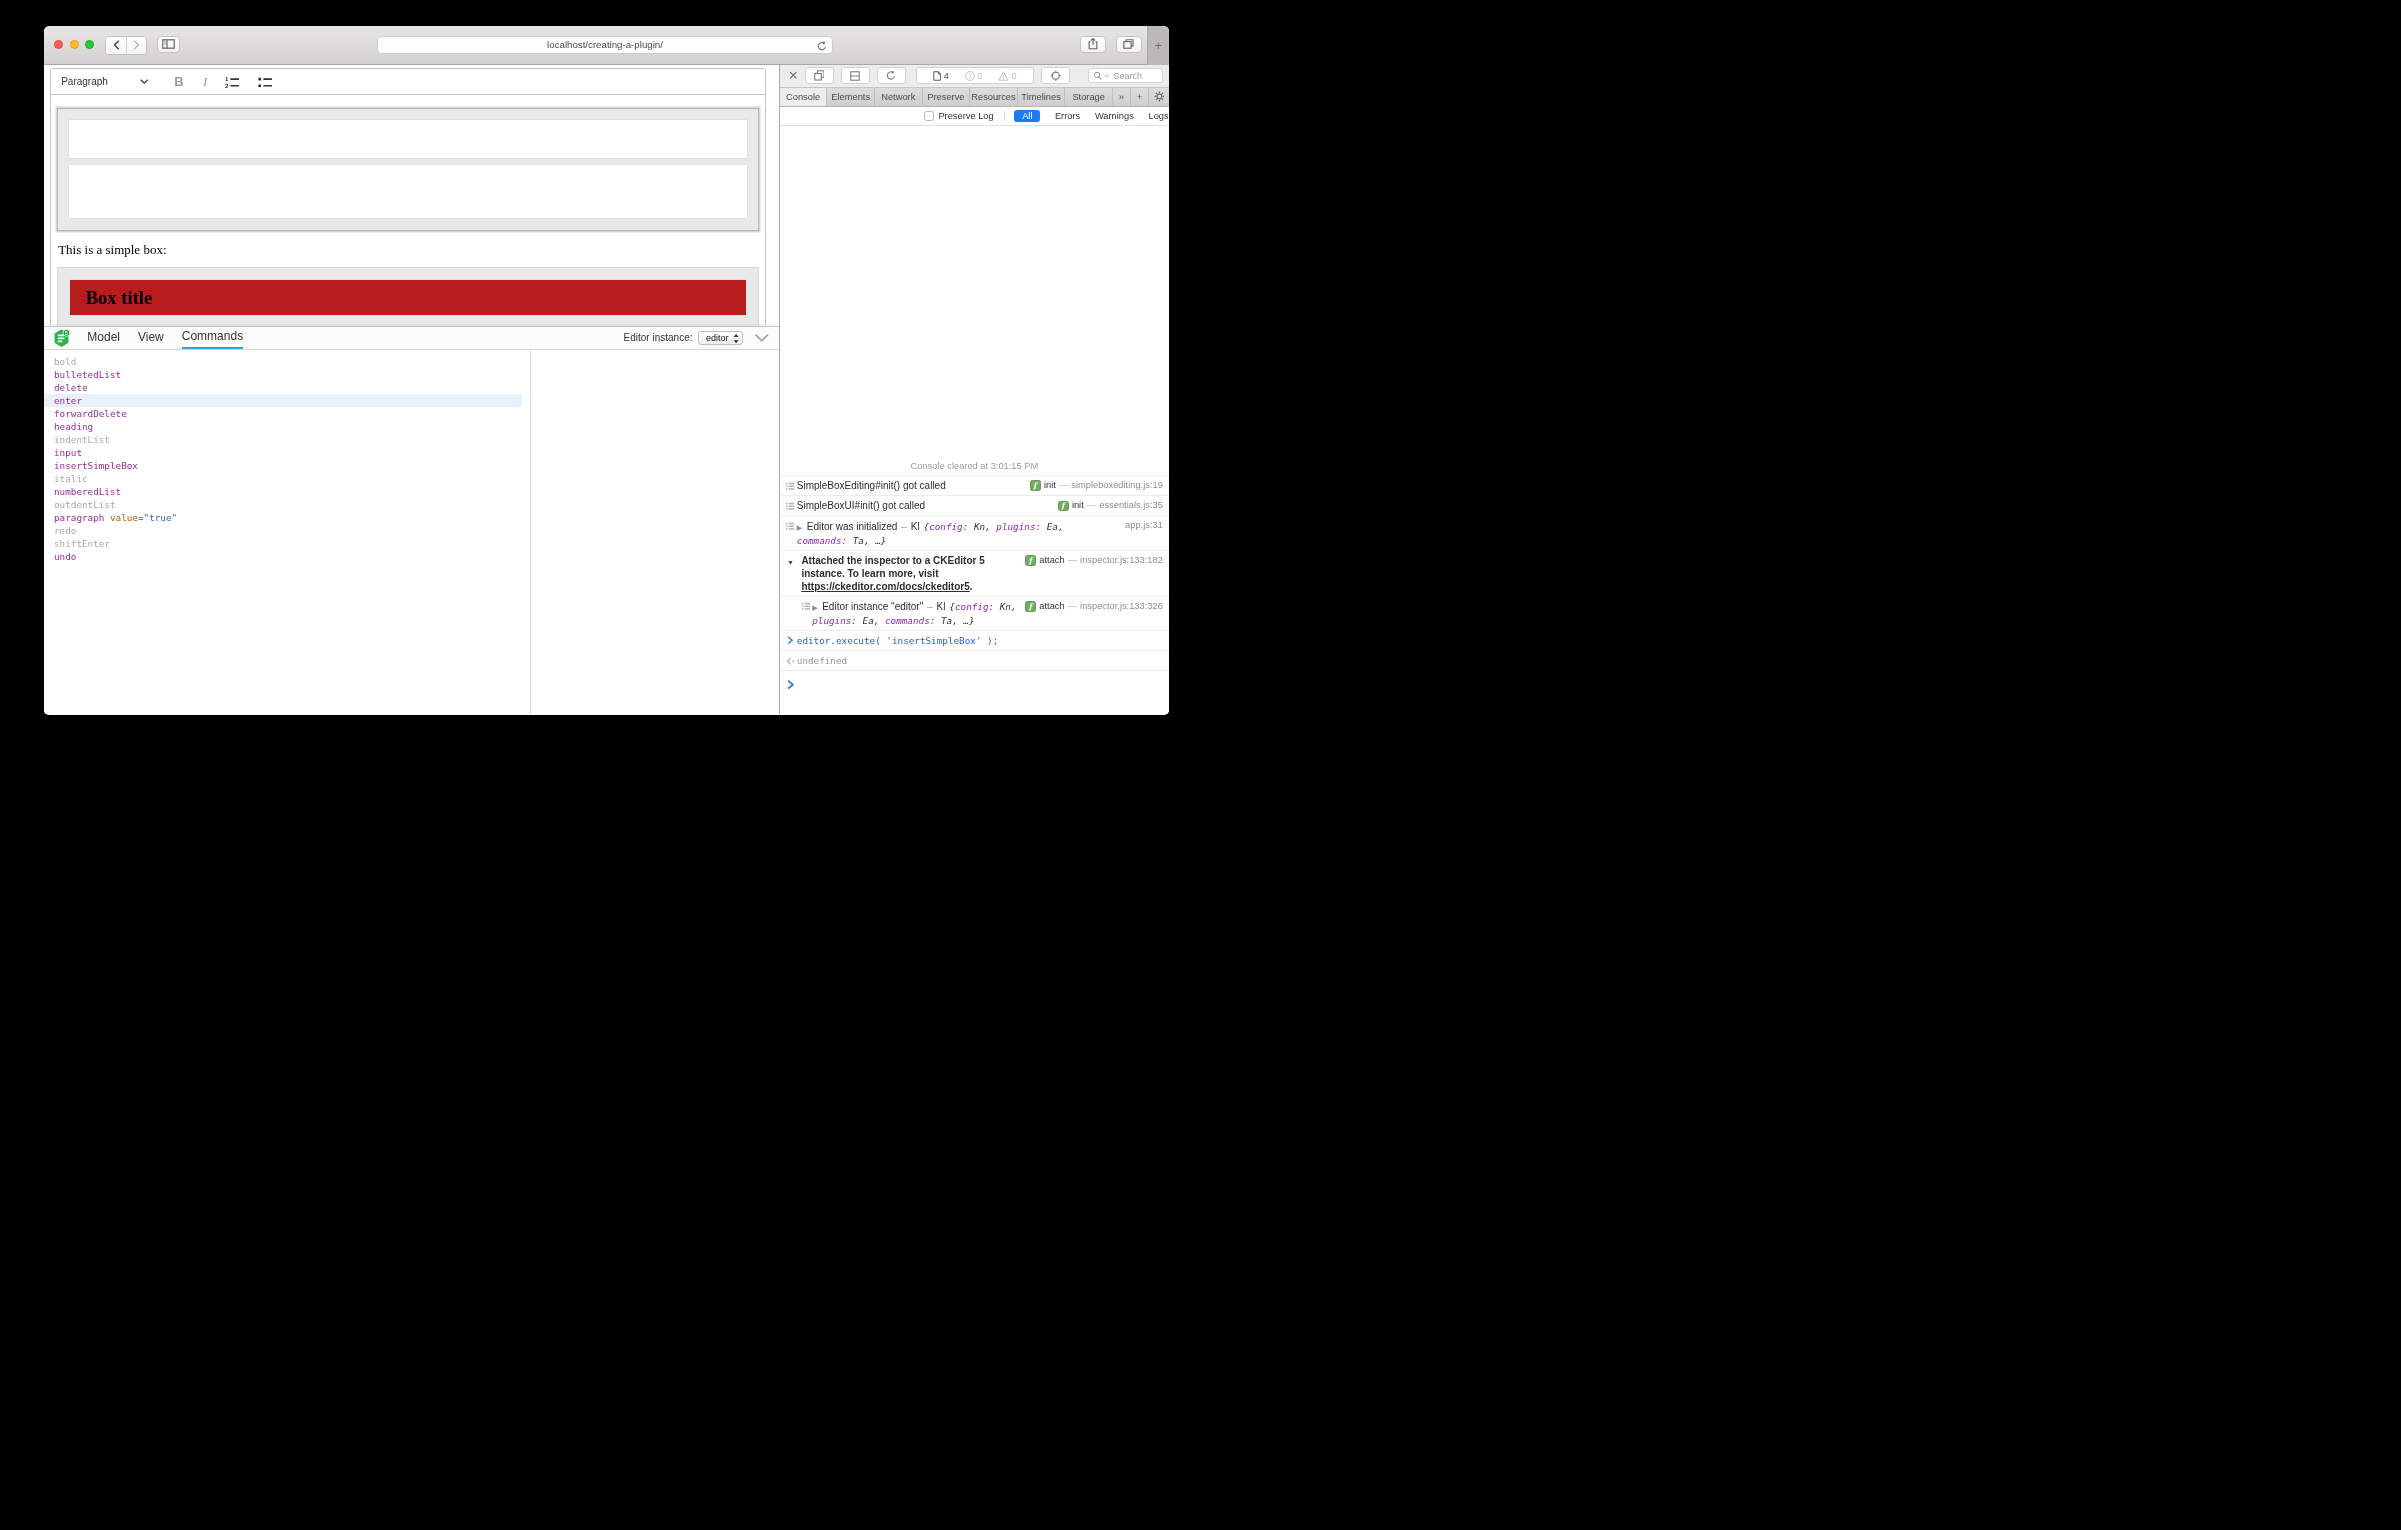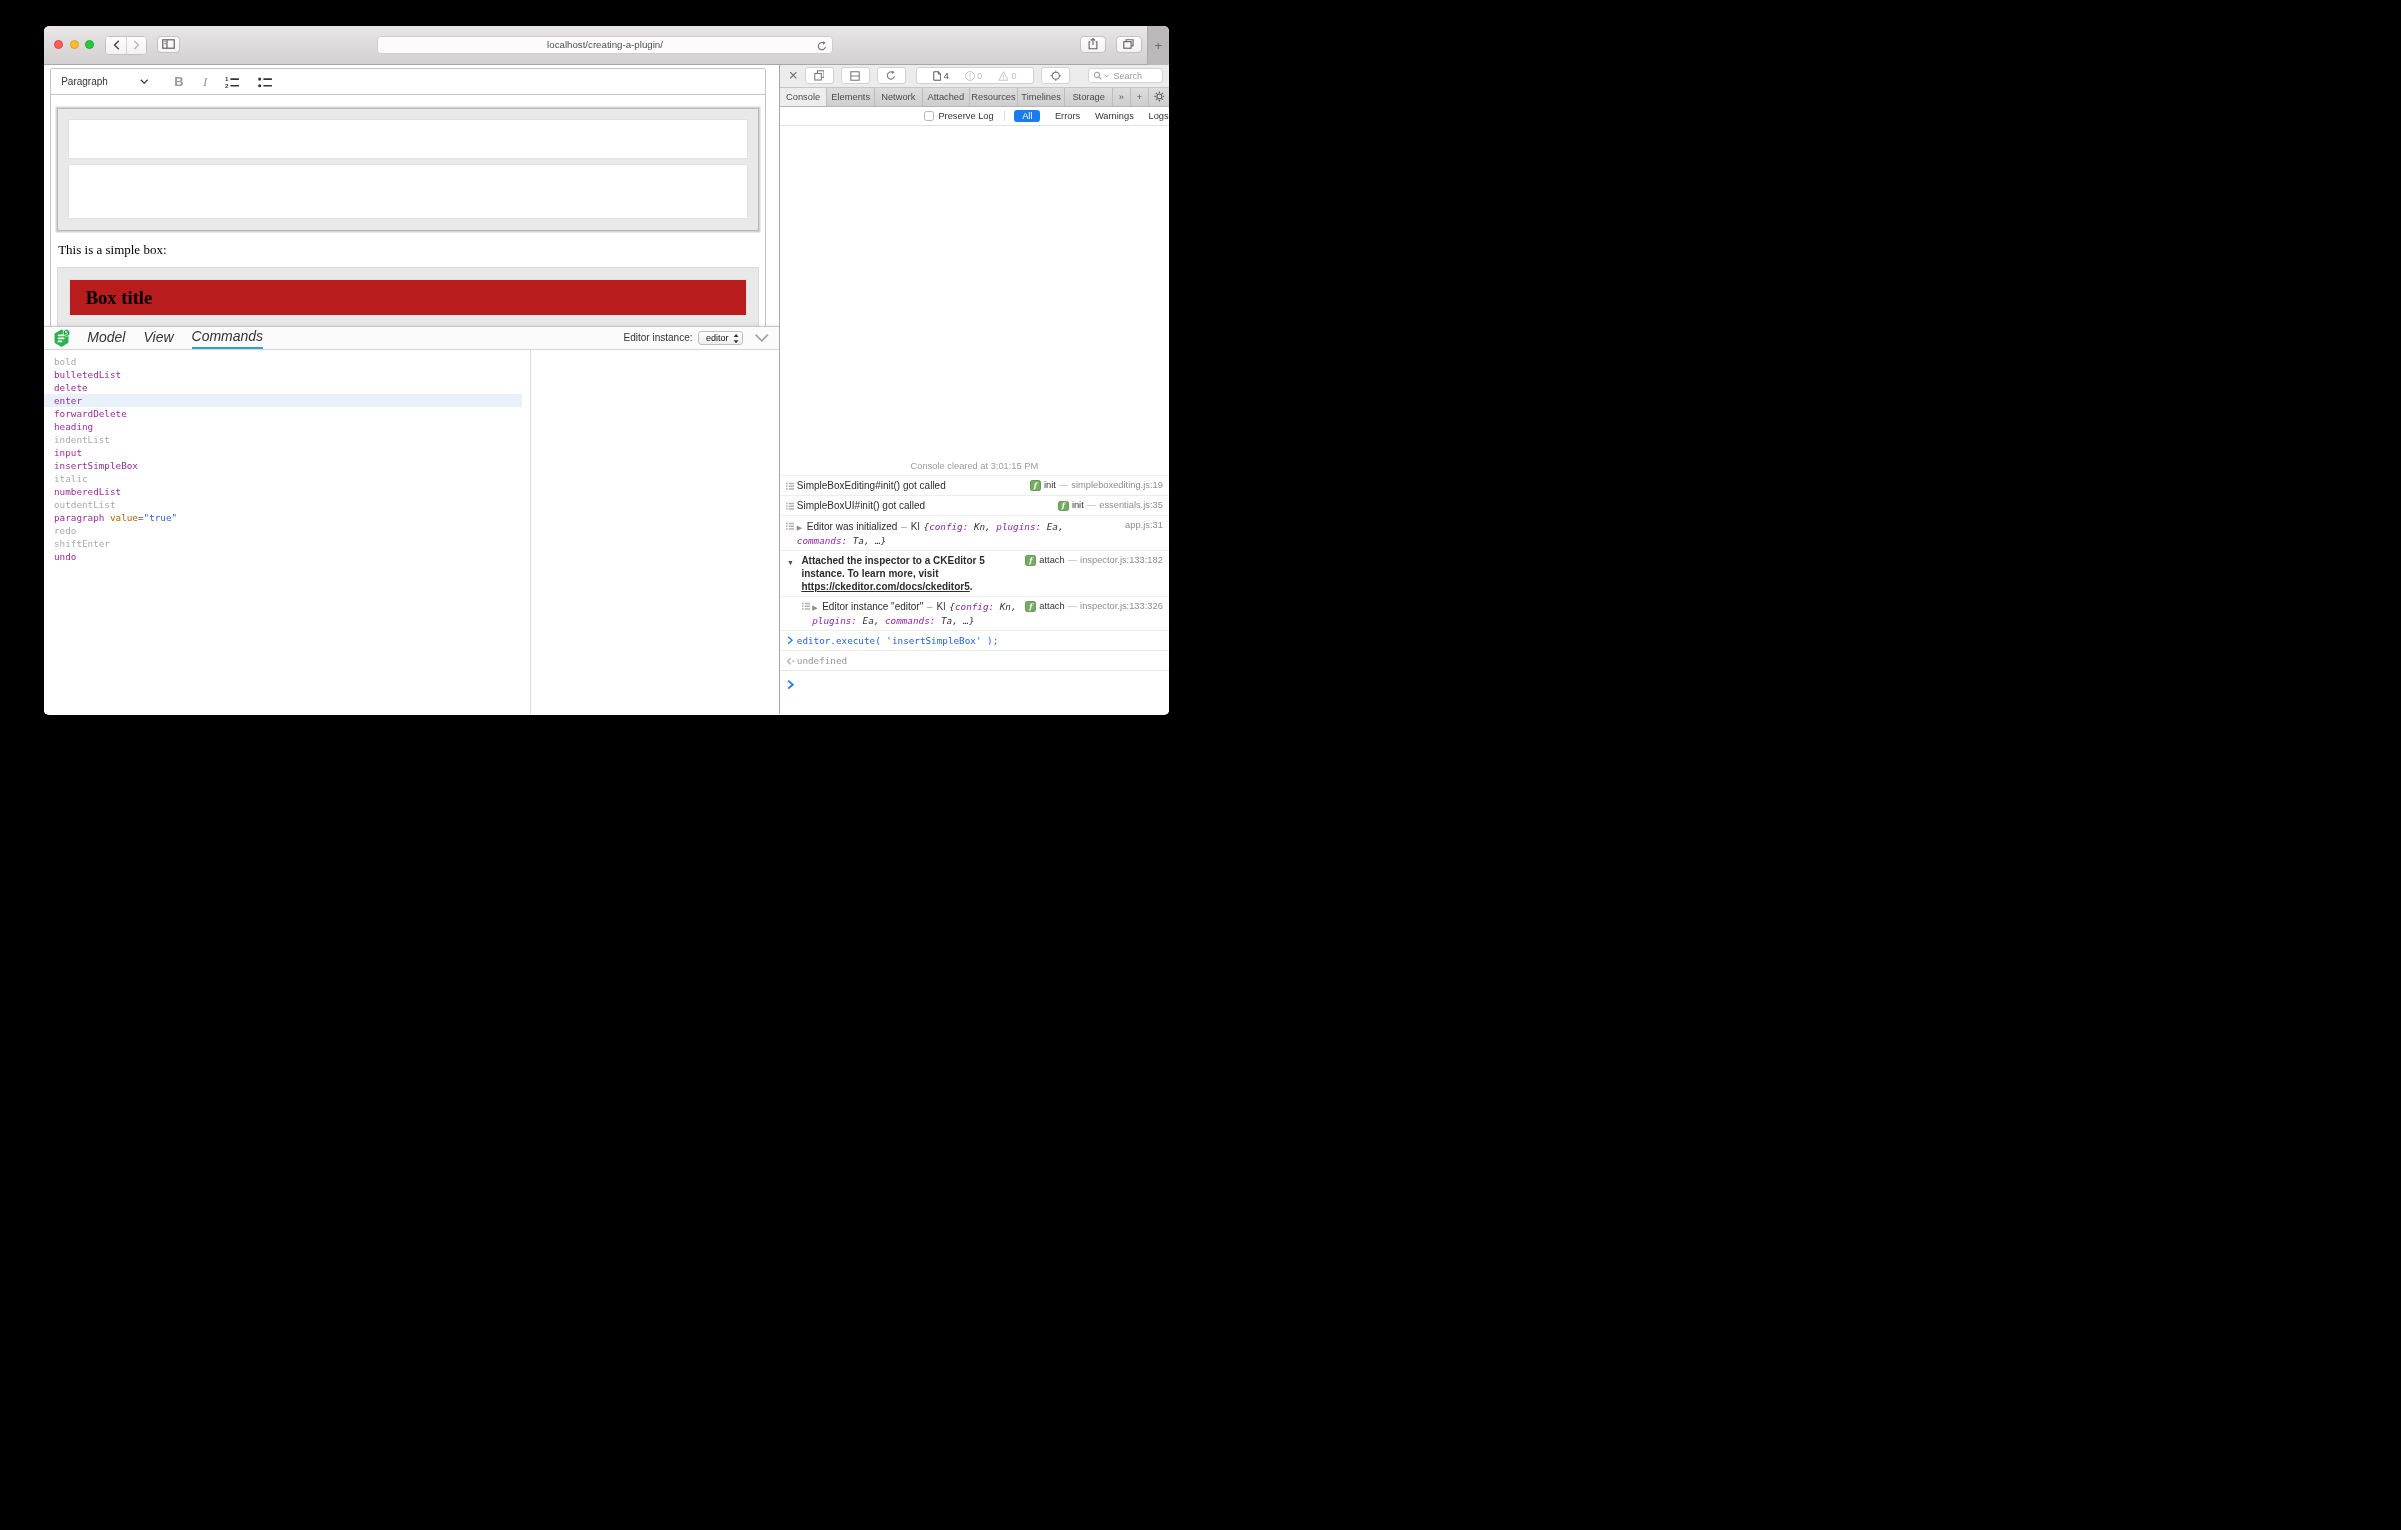--- a/index.html
+++ b/index.html
@@ -64,21 +64,21 @@
                line-height:36px; padding-left:15.5px; }
 
   
   .ck-inspector { position:absolute; left:0; right:0; top:261px; bottom:0; background:#fff;
                   border-top:0.8px solid #c6c6c6; box-shadow:0 -0.8px 3.1px rgba(0,0,0,.08);
                   display:flex; flex-direction:column; }
   .cki-header { height:23px; background:#fbfbfb; border-bottom:0.8px solid #d6d6d6; display:flex;
                 align-items:center; padding:0 9.3px; flex:none; }
   .cki-logo { position:relative; width:17px; height:18.6px; margin-top:0.8px; }
   .cki-tabs { display:flex; margin-left:17px; height:23px; }
-  .cki-tab { margin-right:18px; font-size:14px; color:#333; line-height:22.4px; height:23px;font-style:italic; }
+  .cki-tab { margin-right:18px; font-size:12px; color:#333; line-height:22.4px; height:23px; }
   .cki-tab.active { border-bottom:2.3px solid #29a3e2; line-height:21px; }
   .cki-right { margin-left:auto; display:flex; align-items:center; }
   .cki-inst-label { font-size:10px; color:#333; margin-right:5.4px; }
   .cki-select { position:relative; height:14px; min-width:43px; border:0.8px solid #bdbdbd; border-radius:3.1px;
                 background:linear-gradient(#ffffff,#ededed); font-size:9px; color:#111;
                 display:flex; align-items:center; padding:0 14px 0 7px; }
   .cki-select svg { position:absolute; right:3.1px; top:2.3px; }
   .cki-collapse { margin-left:10.8px; display:flex; }
   .cki-body { flex:1; display:flex; min-height:0; }
   .cmd-pane { width:487px; border-right:0.8px solid #dadada; padding-top:5.4px;
@@ -388,21 +388,21 @@
                 <polyline points="1,1 3.5,3.6 6,1" fill="none" stroke="#9b9b9b" stroke-width="1.2"></polyline>
               </svg>
             <span class="wi-search-text">Search</span>
           </div>
         </div>
 
         <div class="wi-tabs">
           <div class="wi-tab active">Console</div>
           <div class="wi-tab">Elements</div>
           <div class="wi-tab">Network</div>
-          <div class="wi-tab">Attached</div>
+          <div class="wi-tab">Preserve</div>
           <div class="wi-tab">Resources</div>
           <div class="wi-tab">Timelines</div>
           <div class="wi-tab">Storage</div>
           <div class="wi-tab-sm">»</div>
           <div class="wi-tab-sm">+</div>
           <div class="wi-tab-sm last">
             <svg width="10.8" height="10.8" viewBox="0 0 14 14">
               <circle cx="7" cy="7" r="3.2" fill="none" stroke="#5a5a5a" stroke-width="1.3"></circle>
               <g stroke="#5a5a5a" stroke-width="1.5">
                 <line x1="7" y1="0.5" x2="7" y2="2.5"></line>

